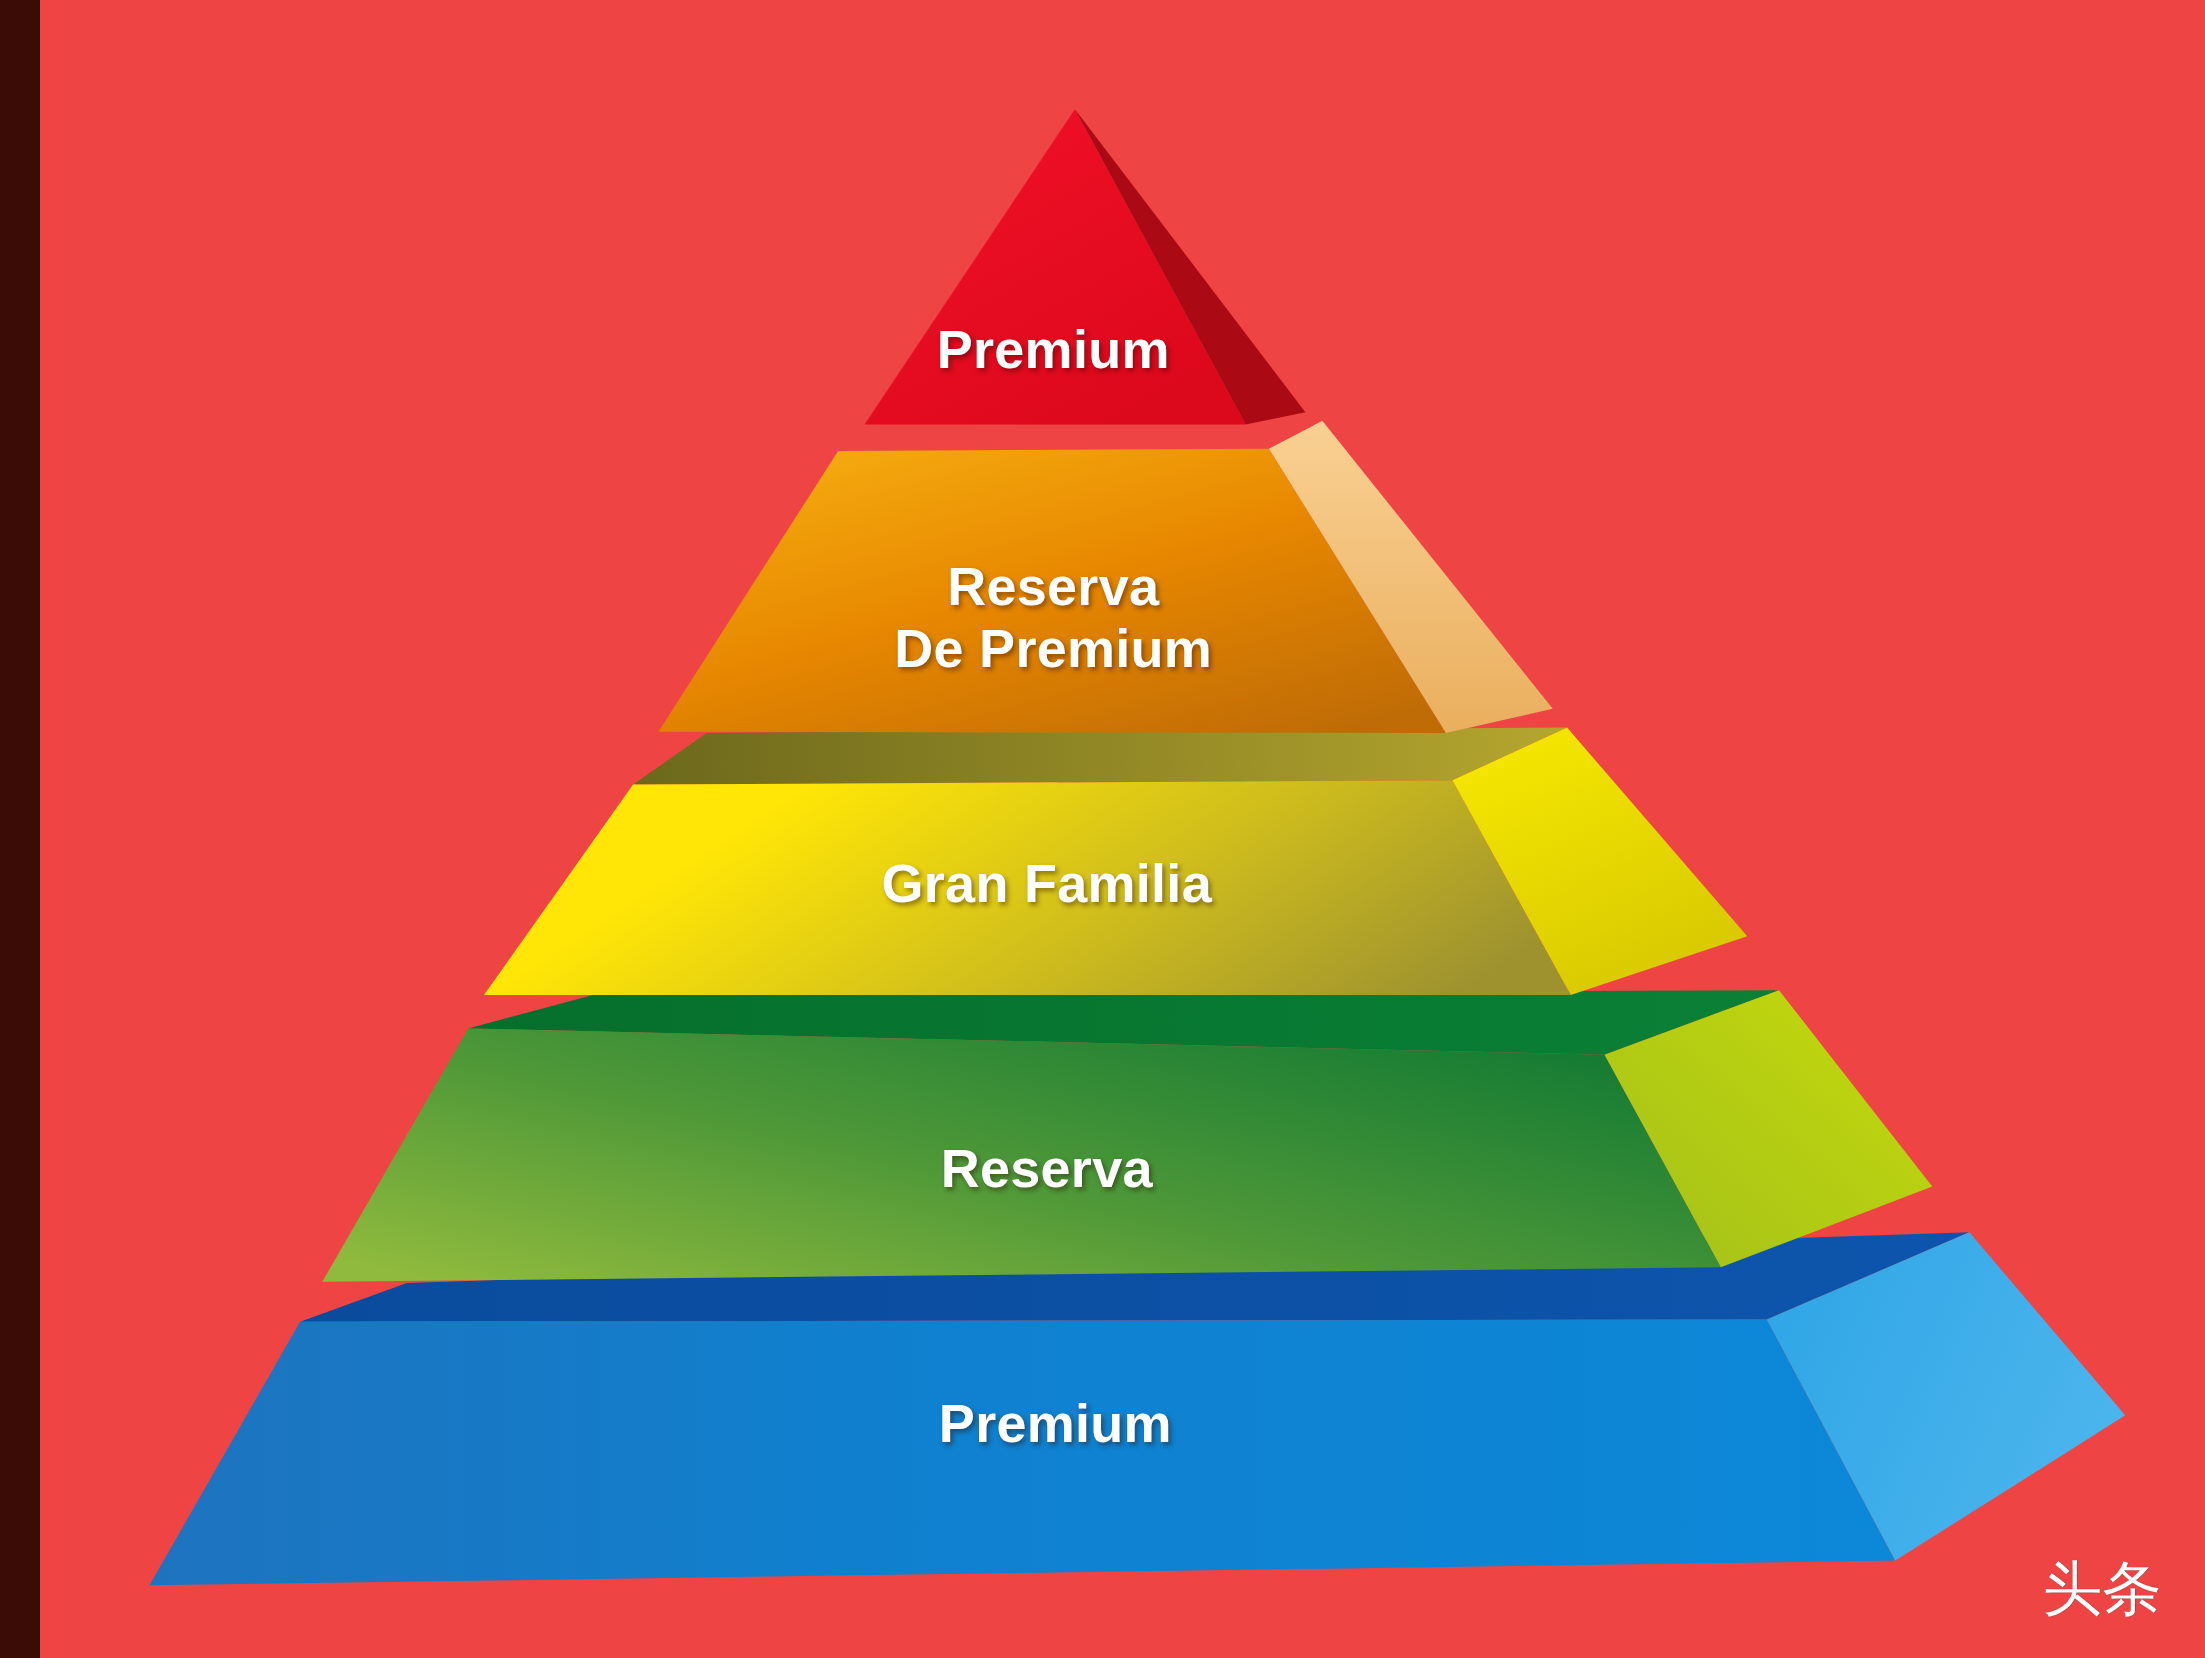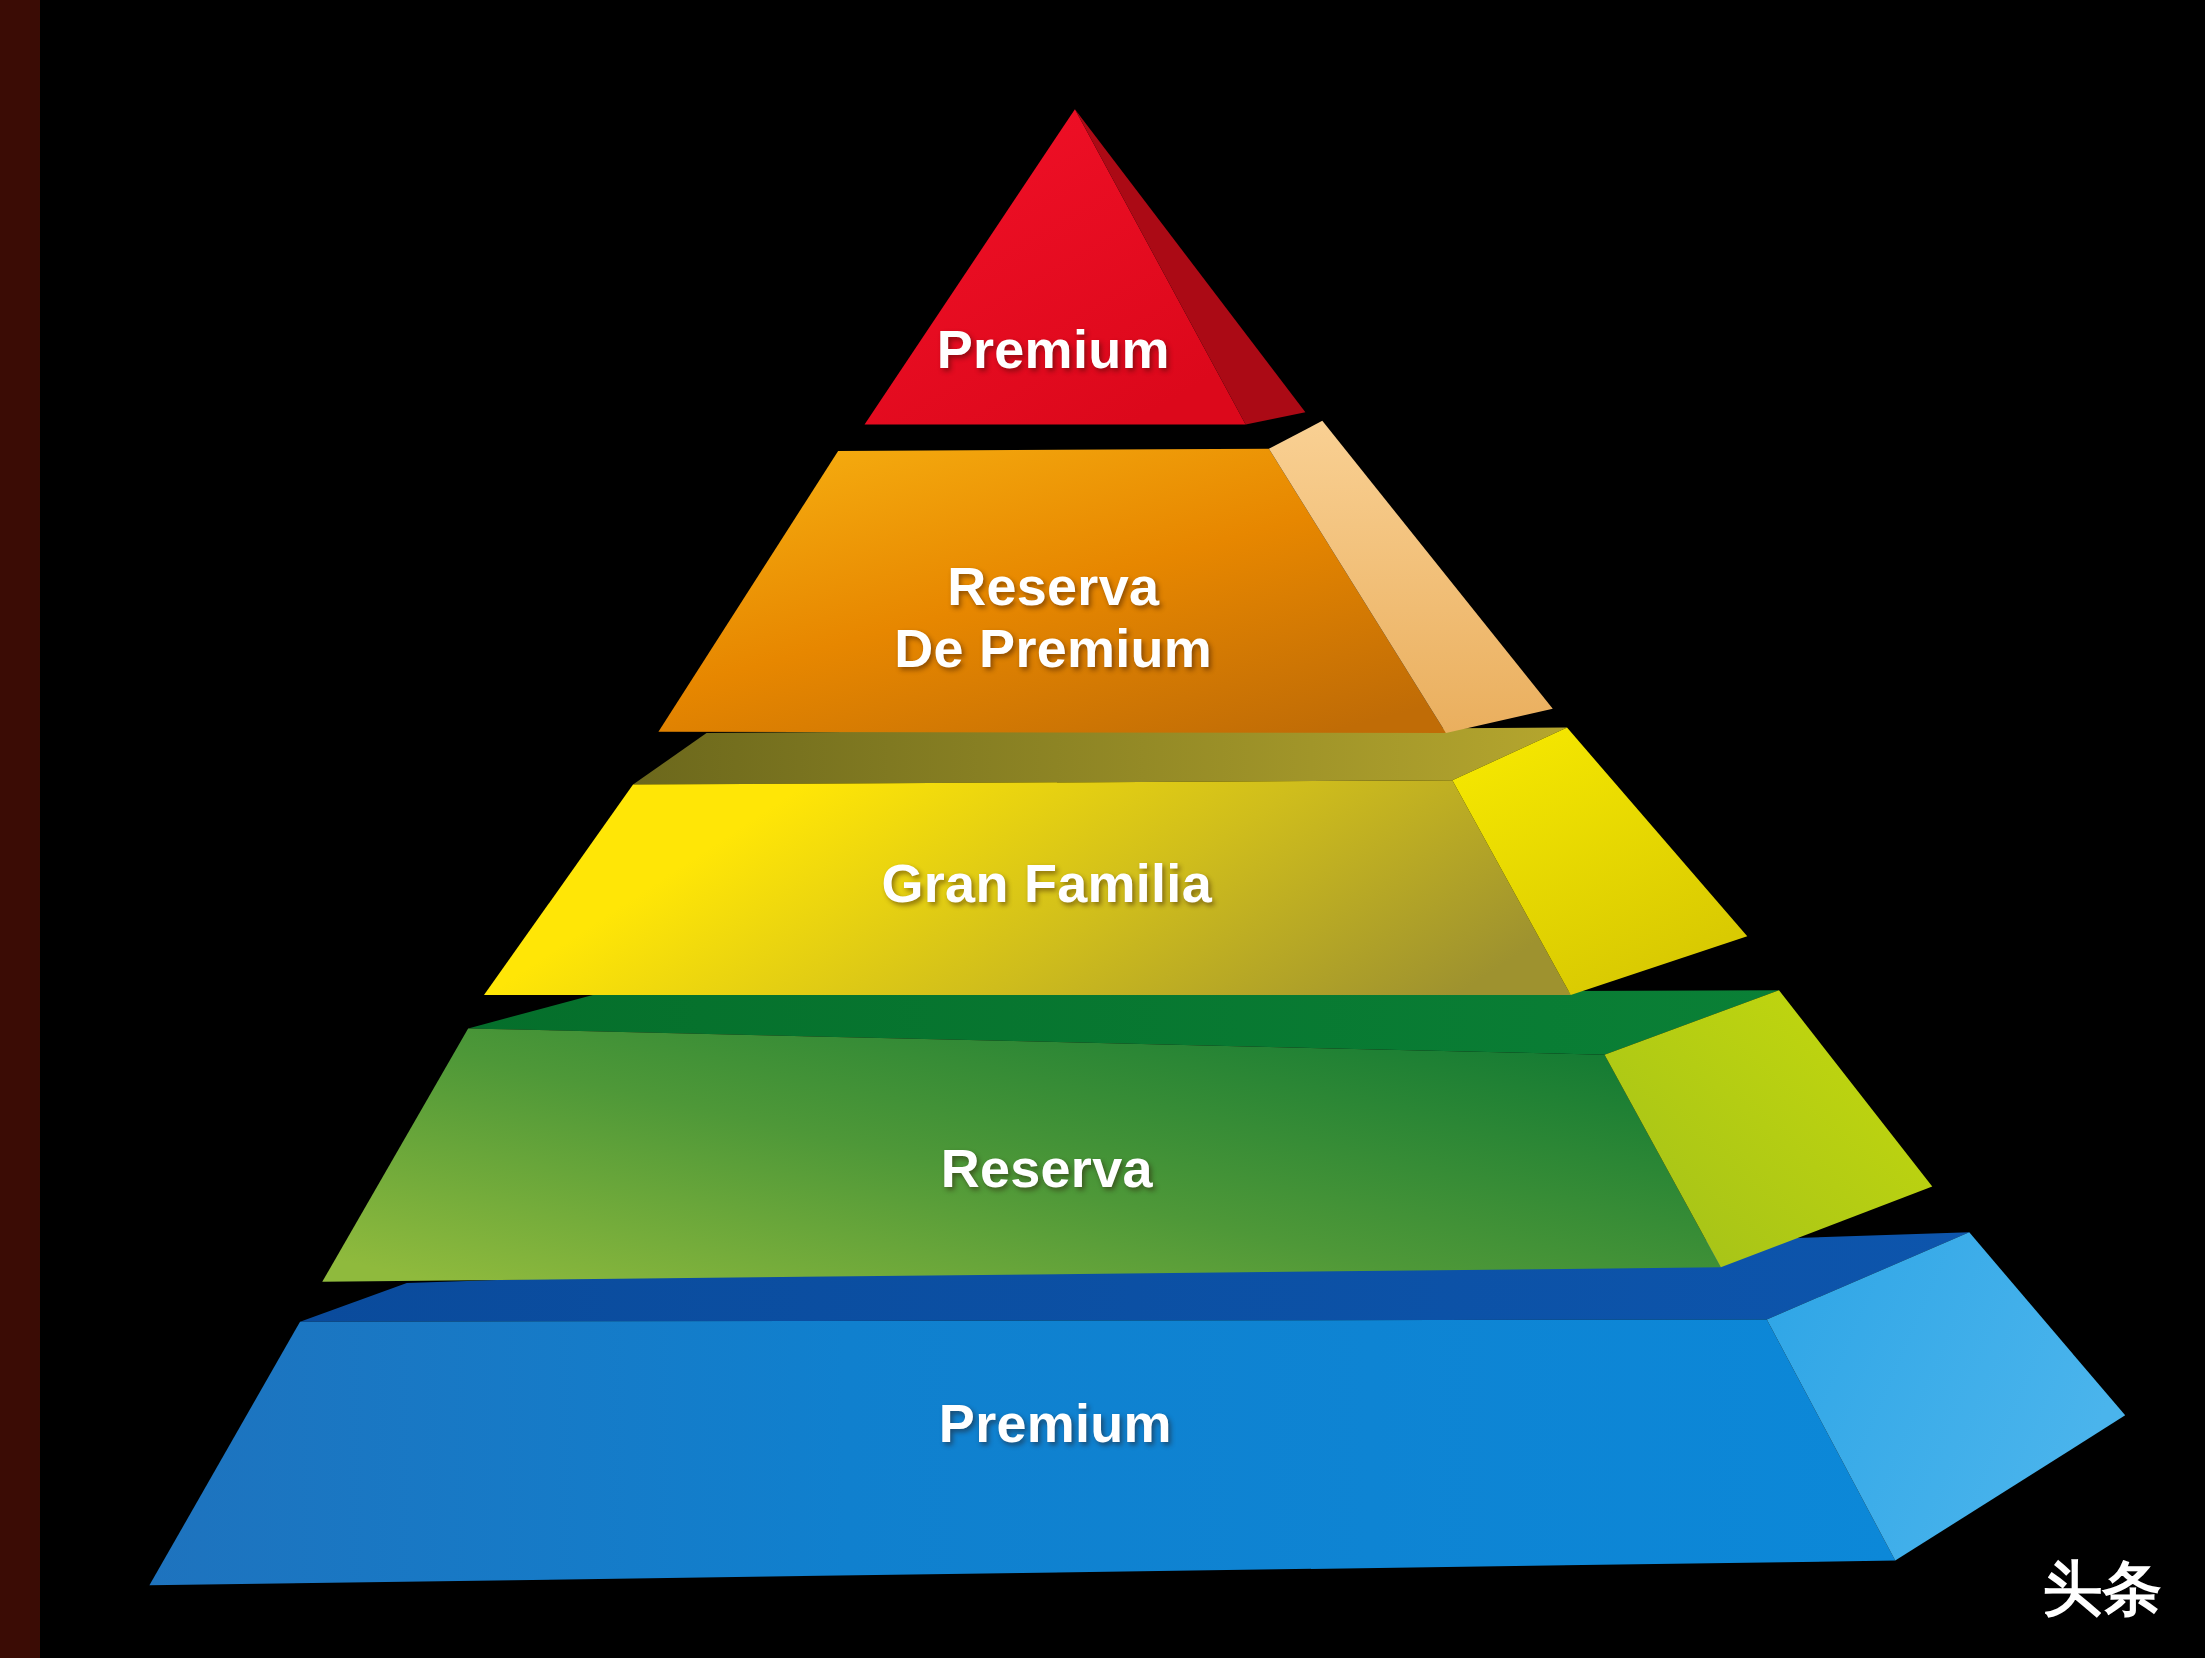--- a/index.html
+++ b/index.html
@@ -5,21 +5,21 @@
   html, body {
     margin: 0;
     padding: 0;
     height: 100%;
     background: #3B0C05;
     overflow: hidden;
   }
   .stage {
     position: fixed;
     inset: 0;
-    background: #000000;
+    background: #ef4444;
     font-family: "Liberation Sans", sans-serif;
     margin-left: 40px;
   }
   .pyramid-svg {
     position: absolute;
     inset: 0;
     width: 100%;
     height: 100%;
     display: block;
   }
@@ -47,21 +47,21 @@
     transform: translateY(-50%);
     display: flex;
     align-items: center;
     gap: 0.55vw;
     color: #ffffff;
     white-space: nowrap;
     text-shadow: 0.05em 0.05em 0.09em rgba(0,0,0,0.65);
   }
   .watermark .brand {
     font-size: 2.7vw;
-    font-weight: 700;
+    font-weight: 400;
   }
   .watermark .handle {
     font-size: 2.6vw;
     font-weight: 700;
   }
 </style>
 </head>
 <body>
 
 <div class="stage">

